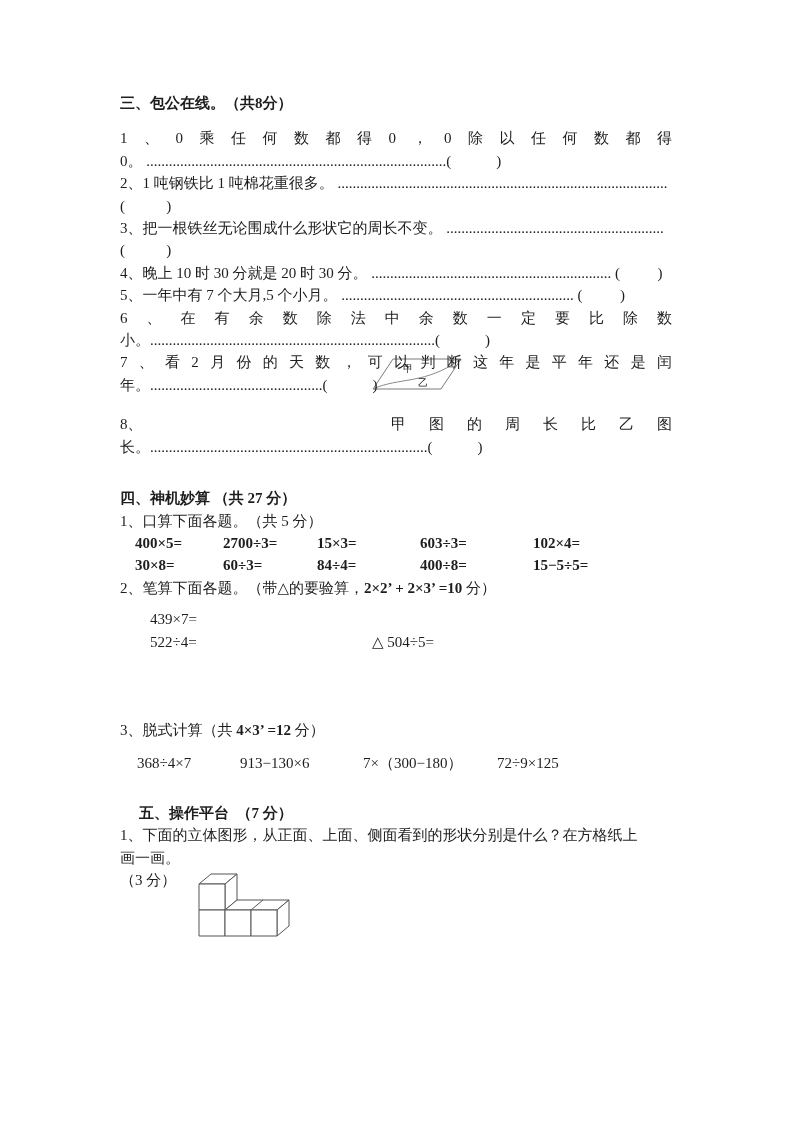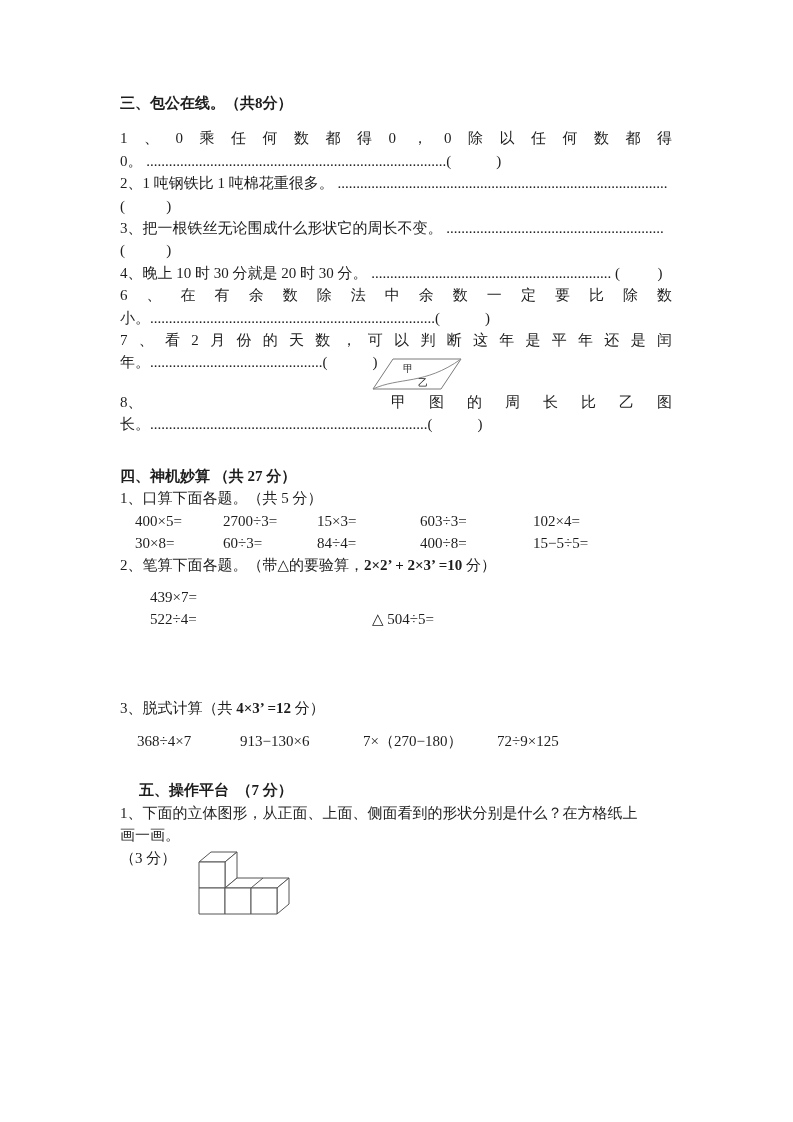--- a/index.html
+++ b/index.html
@@ -12,21 +12,21 @@
   .q8row{display:flex;justify-content:space-between;align-items:flex-start;}
   .q8right{width:281px;}
   .mt13{margin-top:13px;}
   .mt17{margin-top:17px;}
   .mt29{margin-top:29px;}
   .mt9{margin-top:9px;}
   .mt70{}
   .mt62{margin-top:66px;}
   .mt13b{margin-top:11px;}
   .mt27{margin-top:27px;margin-left:19px;}
-  .oralrow{display:grid;grid-template-columns:88px 94px 103px 113px 1fr;padding-left:15px;}
+  .oralrow{display:grid;grid-template-columns:88px 94px 103px 113px 1fr;padding-left:15px;font-weight:bold;}
   .writrow{display:grid;grid-template-columns:177px 1fr;padding-left:30px;gap:45px;}
   .offrow{display:grid;grid-template-columns:103px 123px 134px 1fr;padding-left:17px;}
   .figpara{position:absolute;left:371px;top:355px;width:92px;height:38px;}
   .scorerow{display:flex;align-items:flex-start;}
   .cubewrap{margin-left:18px;margin-top:-2px;}
   svg{display:block;}
   svg text{font-family:"Liberation Serif","DejaVu Serif",serif;fill:#1d1d1d;}
 </style>
 </head>
 <body>
@@ -69,20 +69,21 @@
       </div>
     <div class="ln">0。 ................................................................................(            )</div>
 
     <div class="ln">2、1 吨钢铁比 1 吨棉花重很多。 ........................................................................................</div>
     <div class="ln">(           )</div>
 
     <div class="ln">3、把一根铁丝无论围成什么形状它的周长不变。 ..........................................................</div>
     <div class="ln">(           )</div>
 
     <div class="ln">4、晚上 10 时 30 分就是 20 时 30 分。 ................................................................ (          )</div>
+    <div class="ln">5、一年中有 7 个大月,5 个小月。 .............................................................. (          )</div>
 
     <div class="ln just">
         <span>6</span>
         <span>、</span>
         <span>在</span>
         <span>有</span>
         <span>余</span>
         <span>数</span>
         <span>除</span>
         <span>法</span>
@@ -165,21 +166,21 @@
     <div class="ln writrow mt70">
       <span>522÷4=</span>
       <span>△ 504÷5=</span>
     </div>
 
     <div class="ln mt62"><span>3、脱式计算（共 </span><span class="bold">4×3’ =12</span><span> 分）</span></div>
 
     <div class="ln offrow mt13b">
       <span>368÷4×7</span>
       <span>913−130×6</span>
-      <span>7×（270−180）</span>
+      <span>7×（300−180）</span>
       <span>72÷9×125</span>
     </div>
 
     <div class="ln bold mt27">五、操作平台  （7 分）</div>
     <div class="ln">1、下面的立体图形，从正面、上面、侧面看到的形状分别是什么？在方格纸上</div>
     <div class="ln">画一画。</div>
 
     <div class="scorerow">
       <span class="ln">（3 分）</span>
       <span class="cubewrap">

